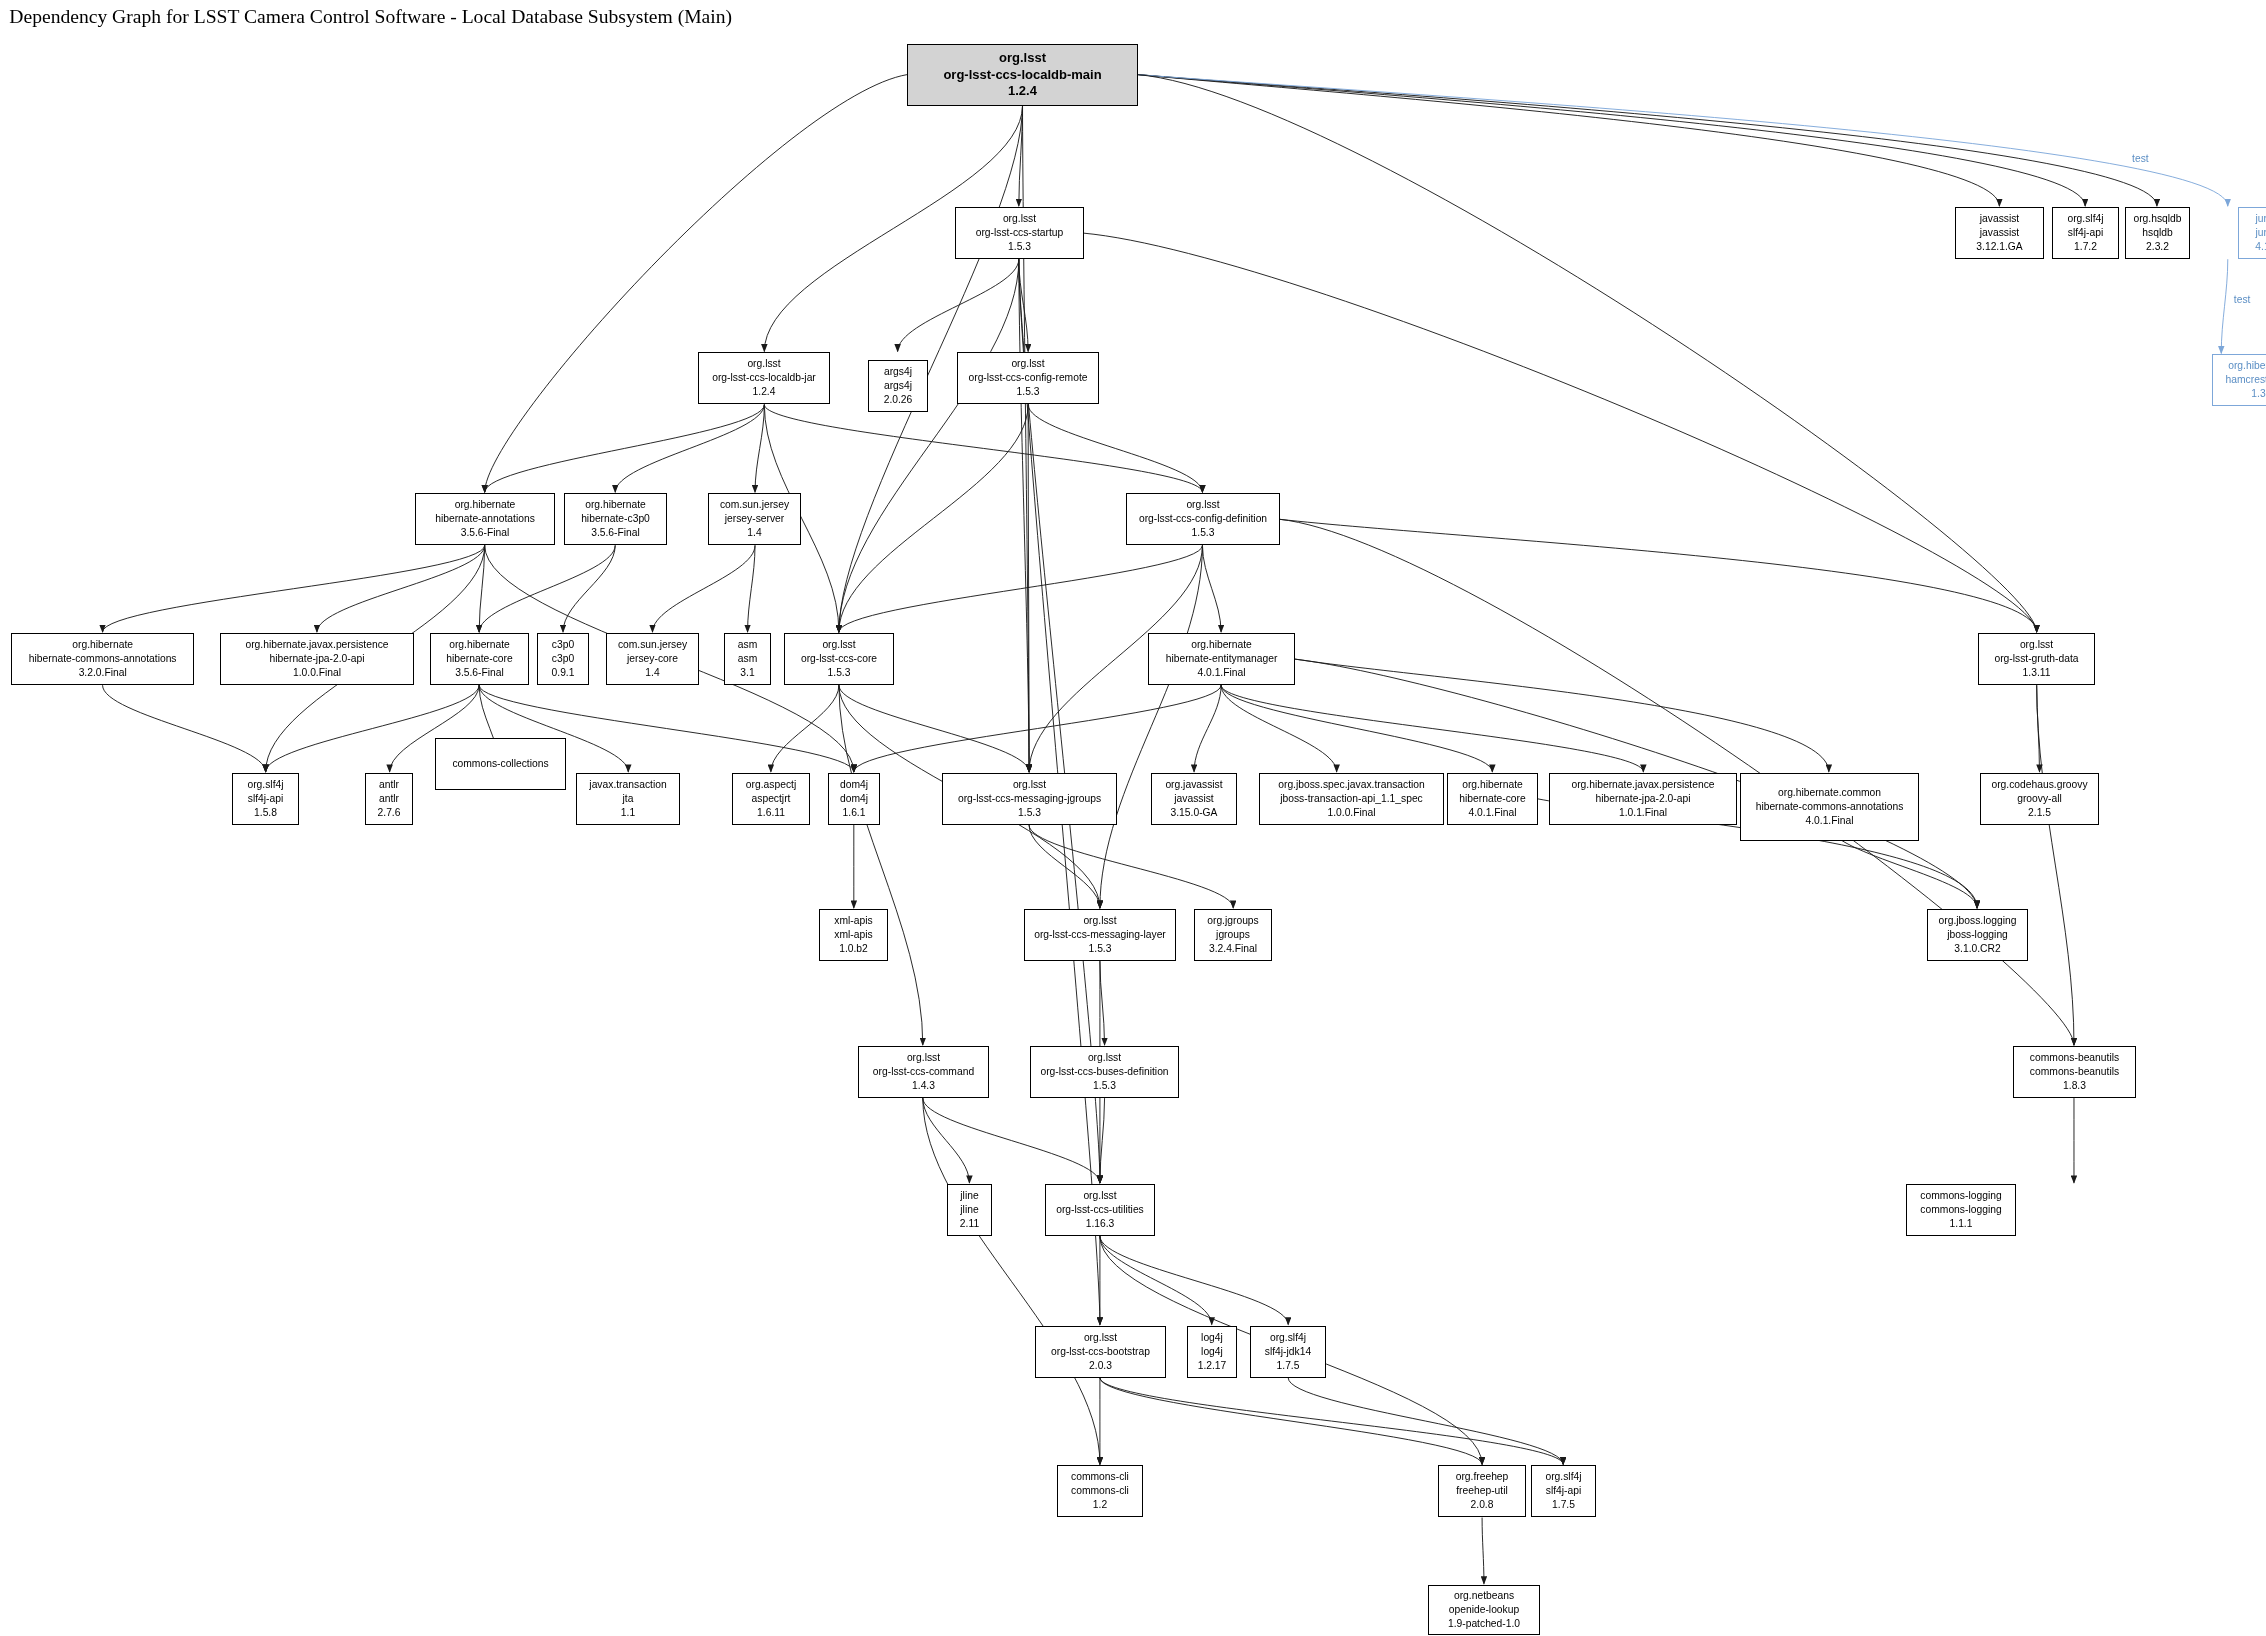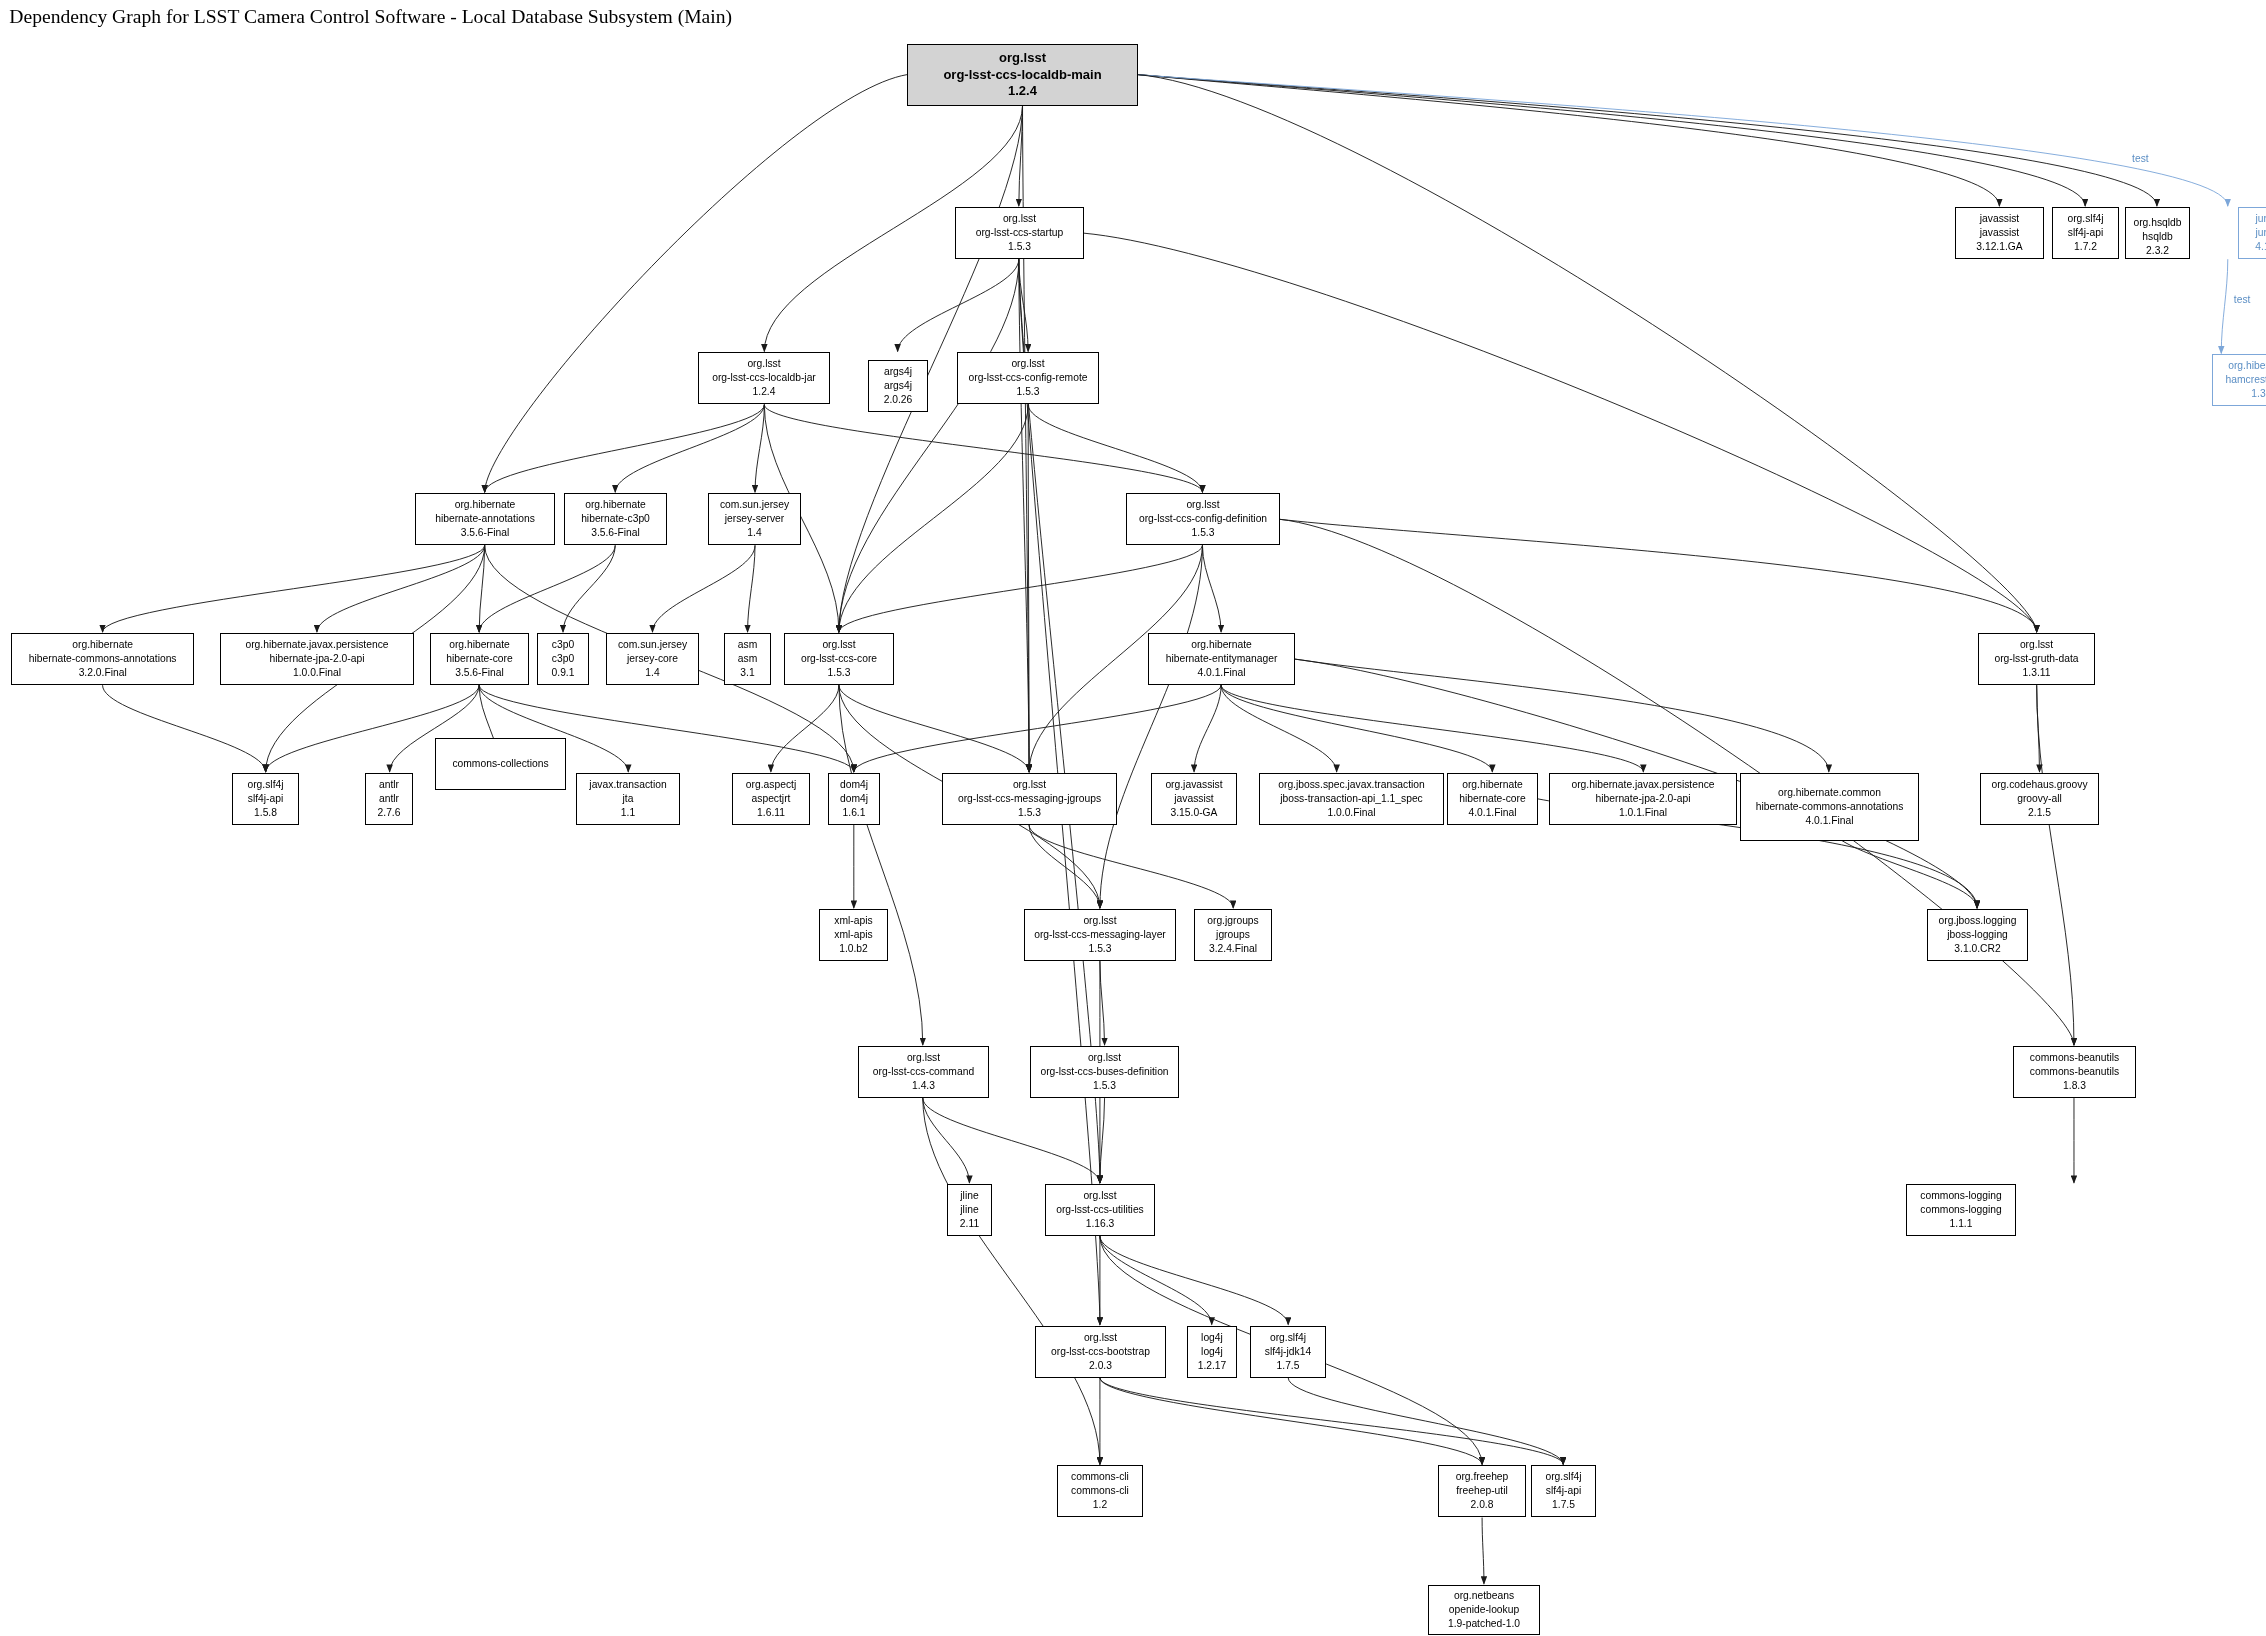--- a/index.html
+++ b/index.html
@@ -141,21 +141,21 @@
     <div class="node" style="left: 1955px; top: 207px; width: 89px; height: 52px;">
       <div>javassist</div>
       <div>javassist</div>
       <div>3.12.1.GA</div>
     </div>
     <div class="node" style="left: 2052px; top: 207px; width: 67px; height: 52px;">
       <div>org.slf4j</div>
       <div>slf4j-api</div>
       <div>1.7.2</div>
     </div>
-    <div class="node" style="left: 2125px; top: 207px; width: 65px; height: 52px; justify-content: flex-end;">
+    <div class="node" style="left: 2125px; top: 207px; width: 65px; height: 52px;">
       <div>org.hsqldb</div>
       <div>hsqldb</div>
       <div>2.3.2</div>
     </div>
     <div class="node test" style="left: 2201px; top: 207px; width: 54px; height: 52px;">
       <div>junit</div>
       <div>junit</div>
       <div>4.11</div>
     </div>
     <div class="node test" style="left: 2175px; top: 354px; width: 93px; height: 52px;">

